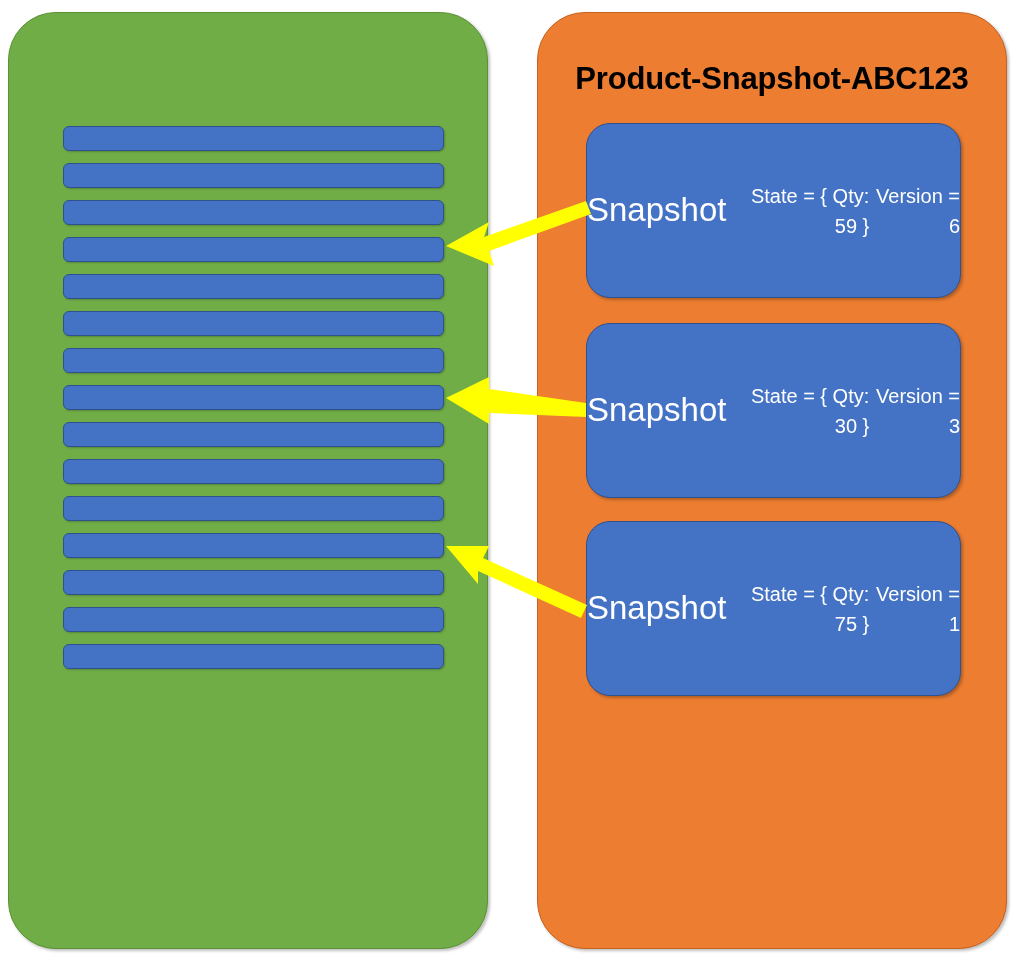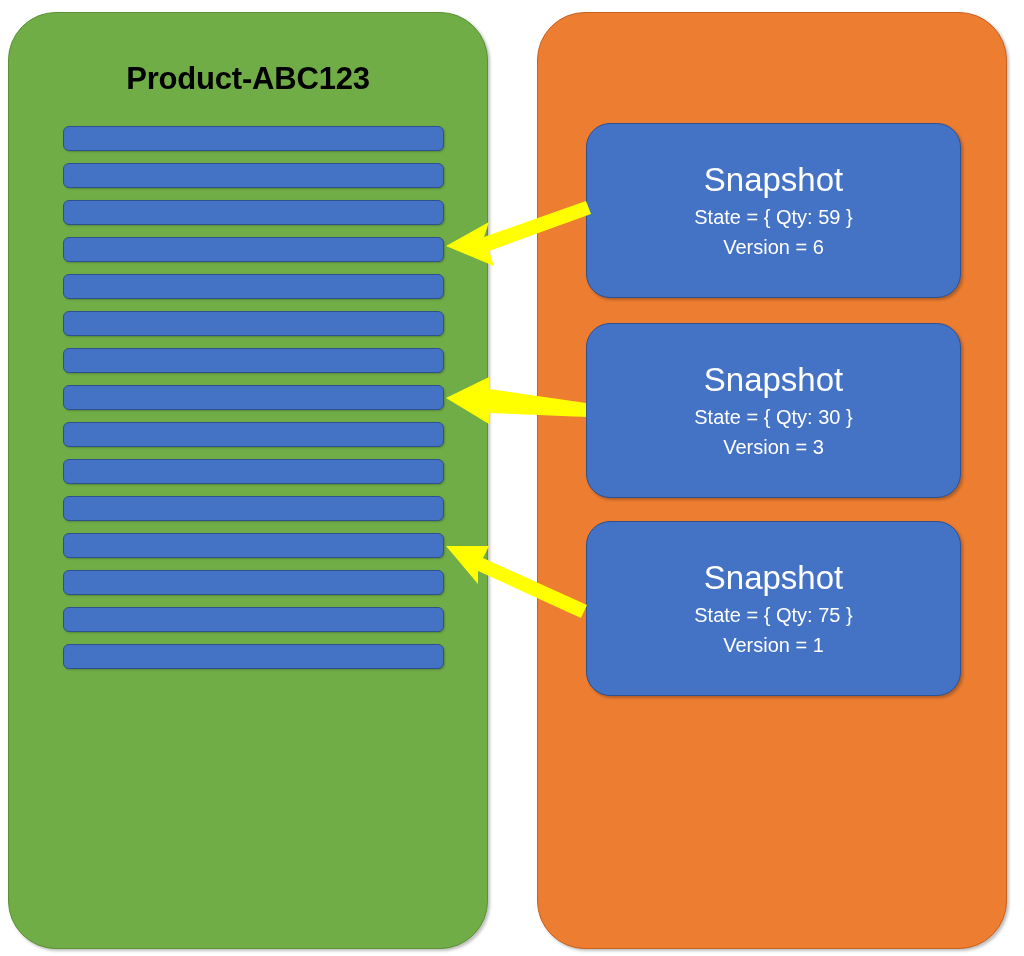--- a/index.html
+++ b/index.html
@@ -89,21 +89,21 @@
     position: absolute;
     left: 48px;
     width: 375px;
     height: 175px;
     background: #4472C4;
     border: 1.5px solid #2F528F;
     border-radius: 24px;
     box-sizing: border-box;
     box-shadow: 2px 2px 3px rgba(0,0,0,0.25);
     display: flex;
-    flex-direction: column;
+    flex-direction: row;
     align-items: center;
     justify-content: center;
     color: #ffffff;
   }
   .snapshot-card.c1 { top: 110px; }
   .snapshot-card.c2 { top: 310px; }
   .snapshot-card.c3 { top: 508px; }
 
   .snap-title {
     font-size: 33px;
@@ -126,21 +126,20 @@
     height: 956px;
     pointer-events: none;
   }
 </style>
 </head>
 <body>
 
 <div class="stage">
 
   <div class="panel panel-aggregate">
-    <div class="panel-title">Product-ABC123</div>
 
     <div class="event-list">
       <div class="event-bar"></div>
       <div class="event-bar"></div>
       <div class="event-bar"></div>
       <div class="event-bar"></div>
       <div class="event-bar"></div>
       <div class="event-bar"></div>
       <div class="event-bar"></div>
       <div class="event-bar"></div>
@@ -148,20 +147,21 @@
       <div class="event-bar"></div>
       <div class="event-bar"></div>
       <div class="event-bar"></div>
       <div class="event-bar"></div>
       <div class="event-bar"></div>
       <div class="event-bar"></div>
     </div>
   </div>
 
   <div class="panel panel-snapshot">
+    <div class="panel-title">Product-Snapshot-ABC123</div>
 
     <div class="snapshot-card c1">
       <div class="snap-title">Snapshot</div>
       <div class="snap-line">State = { Qty: 59 }</div>
       <div class="snap-line">Version = 6</div>
     </div>
 
     <div class="snapshot-card c2">
       <div class="snap-title">Snapshot</div>
       <div class="snap-line">State = { Qty: 30 }</div>

